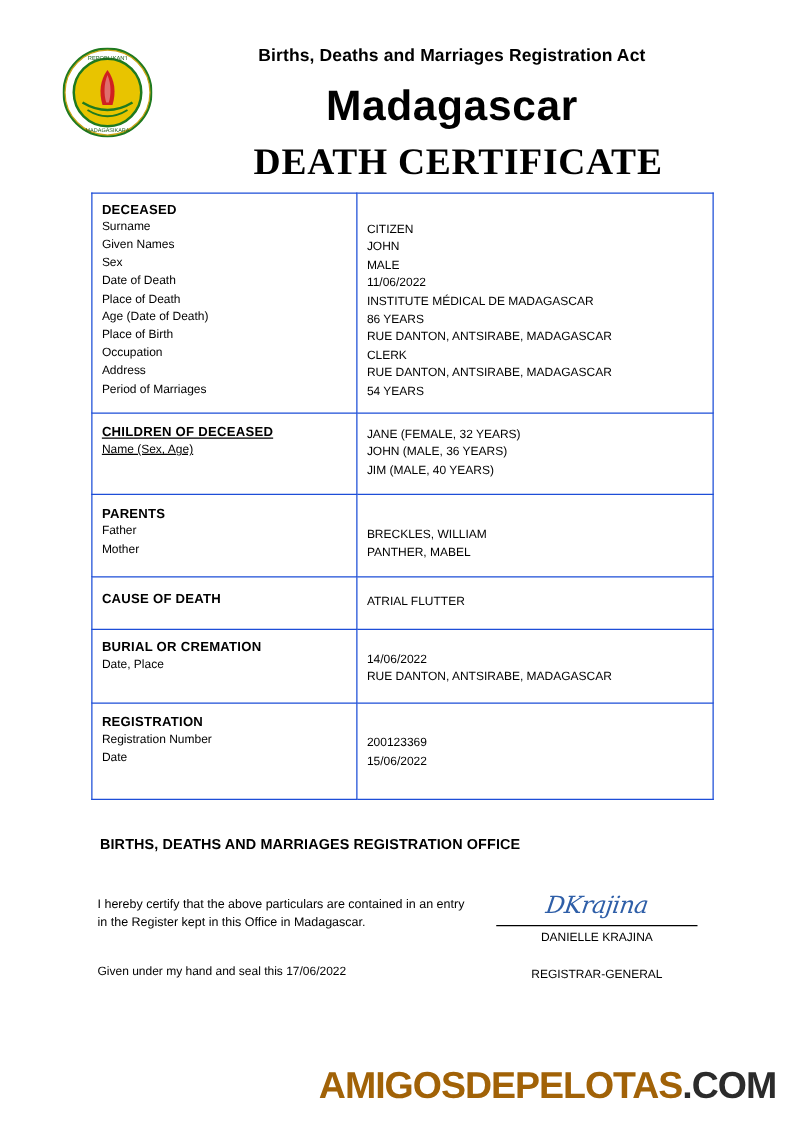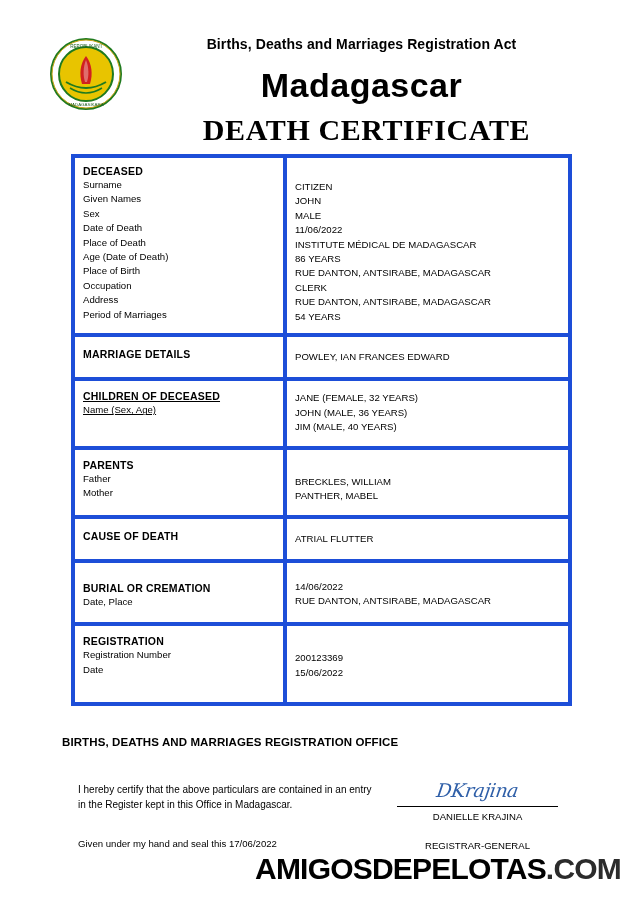--- a/index.html
+++ b/index.html
@@ -69,21 +69,21 @@
   }
 
   
   .cert-table {
     width: 497px;
     margin: 14px auto 0 auto;
     border-collapse: collapse;
     table-layout: fixed;
   }
   .cert-table td {
-    border: 4px solid #1d4ed8;
+    border: 1px solid #1d4ed8;
     vertical-align: top;
     padding: 7px 8px 9px 8px;
   }
   .col-label { width: 212px; }
   .col-value { width: 285px; }
 
   .sect-title {
     font-size: 10.5px;
     font-weight: bold;
     letter-spacing: 0.2px;
@@ -94,21 +94,21 @@
     line-height: 14.4px;
   }
   .value-line {
     font-size: 9.6px;
     line-height: 14.4px;
     text-transform: none;
   }
 
   
   .office-title {
-    margin: 30px 0 0 62px;
+    margin: 30px 0 0 80px;
     font-size: 11.5px;
     font-weight: bold;
     letter-spacing: 0.1px;
   }
 
   .cert-block {
     position: relative;
     margin: 34px 0 0 78px;
     width: 490px;
     height: 90px;
@@ -162,21 +162,21 @@
     left: 0;
     right: 0;
     bottom: 28px;
     text-align: right;
     padding-right: 22px;
     font-family: "Liberation Sans", sans-serif;
     font-weight: bold;
     font-size: 30px;
     letter-spacing: -0.8px;
   }
-  .wm-green { color: #000000; text-align: right; }
+  .wm-green { color: #a16207; text-align: right; }
   .wm-dark { color: #2b2b2b; }
 </style>
 </head>
 <body>
 
 <div class="page">
 
   <div class="header">
 
     <div class="seal">
@@ -229,28 +229,20 @@
         <div class="value-line">11/06/2022</div>
         <div class="value-line">INSTITUTE MÉDICAL DE MADAGASCAR</div>
         <div class="value-line">86 YEARS</div>
         <div class="value-line">RUE DANTON, ANTSIRABE, MADAGASCAR</div>
         <div class="value-line">CLERK</div>
         <div class="value-line">RUE DANTON, ANTSIRABE, MADAGASCAR</div>
         <div class="value-line">54 YEARS</div>
       </td>
     </tr>
 
-    <tr>
-      <td style="padding-top:11px;padding-bottom:13px;">
-        <div class="sect-title">MARRIAGE DETAILS</div>
-      </td>
-      <td style="padding-top:13px;padding-bottom:13px;">
-        <div class="value-line">POWLEY, IAN FRANCES EDWARD</div>
-      </td>
-    </tr>
 
     <tr>
       <td style="padding-top:9px;padding-bottom:11px;text-decoration:underline;">
         <div class="sect-title">CHILDREN OF DECEASED</div>
         <div class="field-label">Name (Sex, Age)</div>
       </td>
       <td style="padding-top:10px;padding-bottom:11px;">
         <div class="value-line">JANE (FEMALE, 32 YEARS)</div>
         <div class="value-line">JOHN (MALE, 36 YEARS)</div>
         <div class="value-line">JIM (MALE, 40 YEARS)</div>
@@ -273,21 +265,21 @@
     <tr>
       <td style="padding-top:11px;padding-bottom:13px;">
         <div class="sect-title">CAUSE OF DEATH</div>
       </td>
       <td style="padding-top:13px;padding-bottom:13px;">
         <div class="value-line">ATRIAL FLUTTER</div>
       </td>
     </tr>
 
     <tr>
-      <td style="padding-top:19px;padding-bottom:13px;">
+      <td style="padding-top:8px;padding-bottom:13px;">
         <div class="sect-title">BURIAL OR CREMATION</div>
         <div class="field-label">Date, Place</div>
       </td>
       <td style="padding-top:17px;padding-bottom:13px;">
         <div class="value-line">14/06/2022</div>
         <div class="value-line">RUE DANTON, ANTSIRABE, MADAGASCAR</div>
       </td>
     </tr>
 
     <tr>

